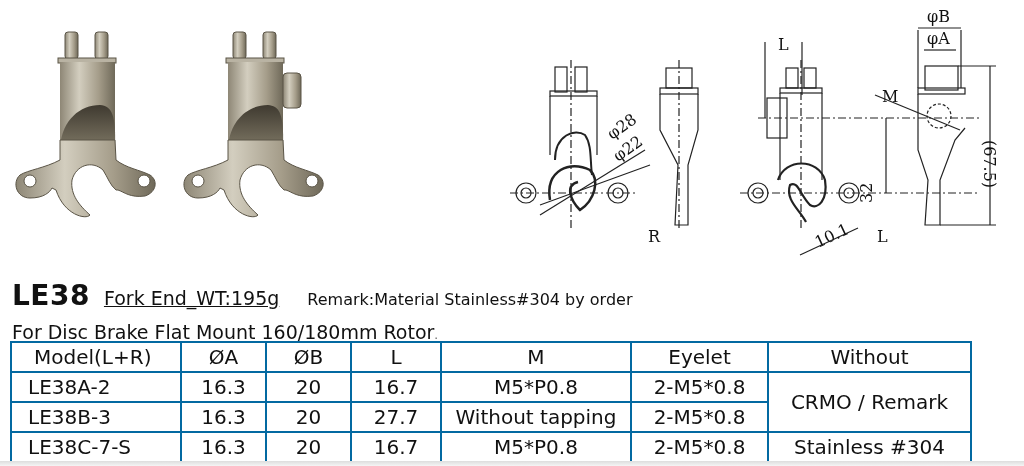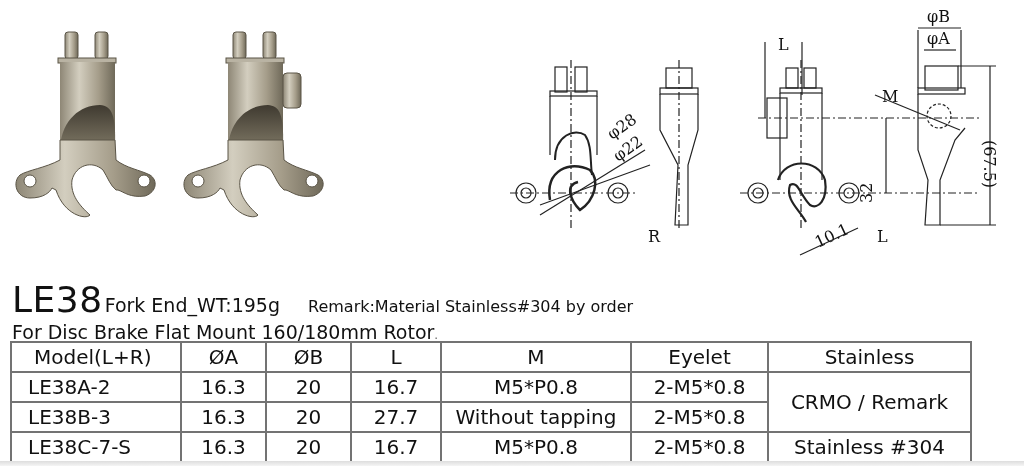--- a/index.html
+++ b/index.html
@@ -2,28 +2,28 @@
 <html><head>
 <meta charset="utf-8">
 <style>
   html, body { margin:0; padding:0; background:#ffffff; }
   body { width:1024px; height:466px; position:relative; overflow:hidden;
          font-family:"DejaVu Sans", "Liberation Sans", sans-serif; color:#111; }
   .abs { position:absolute; }
   .renders { left:0; top:0; width:360px; height:260px; }
   .drawings { left:500px; top:0; width:524px; height:265px; }
   .title-line { left:12px; top:279px; white-space:nowrap; }
-  .title-model { font-weight:normal; font-size:36px; letter-spacing:0.5px; }
-  .title-text { font-size:19px; margin-left:2px; }
+  .title-model { font-weight:bold; font-size:28px; letter-spacing:0.5px; }
+  .title-text { font-size:19px; margin-left:14px;text-decoration:underline; }
   .title-remark { font-size:16px; margin-left:28px; }
   .subtitle { left:12px; top:321px; font-size:19px; white-space:nowrap; }
   .subtitle .dot { font-size:12px; color:#666; }
   table.spec { position:absolute; left:10px; top:341px; border-collapse:collapse;
                font-size:20px; }
-  table.spec td, table.spec th { border:2px solid #737373; padding:0; height:28px;
+  table.spec td, table.spec th { border:2px solid #0369a1; padding:0; height:28px;
                text-align:center; font-weight:normal; line-height:26px; }
   table.spec th { font-size:20px; }
   table.spec td.left, table.spec th.left { text-align:left; padding-left:16px; }
   .bottom-shade { left:0; top:461px; width:1024px; height:5px; background:linear-gradient(#ddd,#f5f5f5); }
   .dim { font-family:"DejaVu Serif", "Liberation Serif", serif; font-size:16px; fill:#111; }
 </style>
 </head>
 <body>
 
 <div class="abs renders">
@@ -161,21 +161,21 @@
       <col style="width:203px">
   </colgroup>
   <tbody>
       <tr>
     <th class="left" style="padding-left:22px">Model(L+R)</th>
     <th>ØA</th>
     <th>ØB</th>
     <th>L</th>
     <th>M</th>
     <th>Eyelet</th>
-    <th>Stainless</th>
+    <th>Without</th>
   </tr>
   <tr>
     <td class="left">LE38A-2</td>
     <td>16.3</td>
     <td>20</td>
     <td>16.7</td>
     <td>M5*P0.8</td>
     <td>2-M5*0.8</td>
     <td rowspan="2">CRMO / Remark</td>
   </tr>

